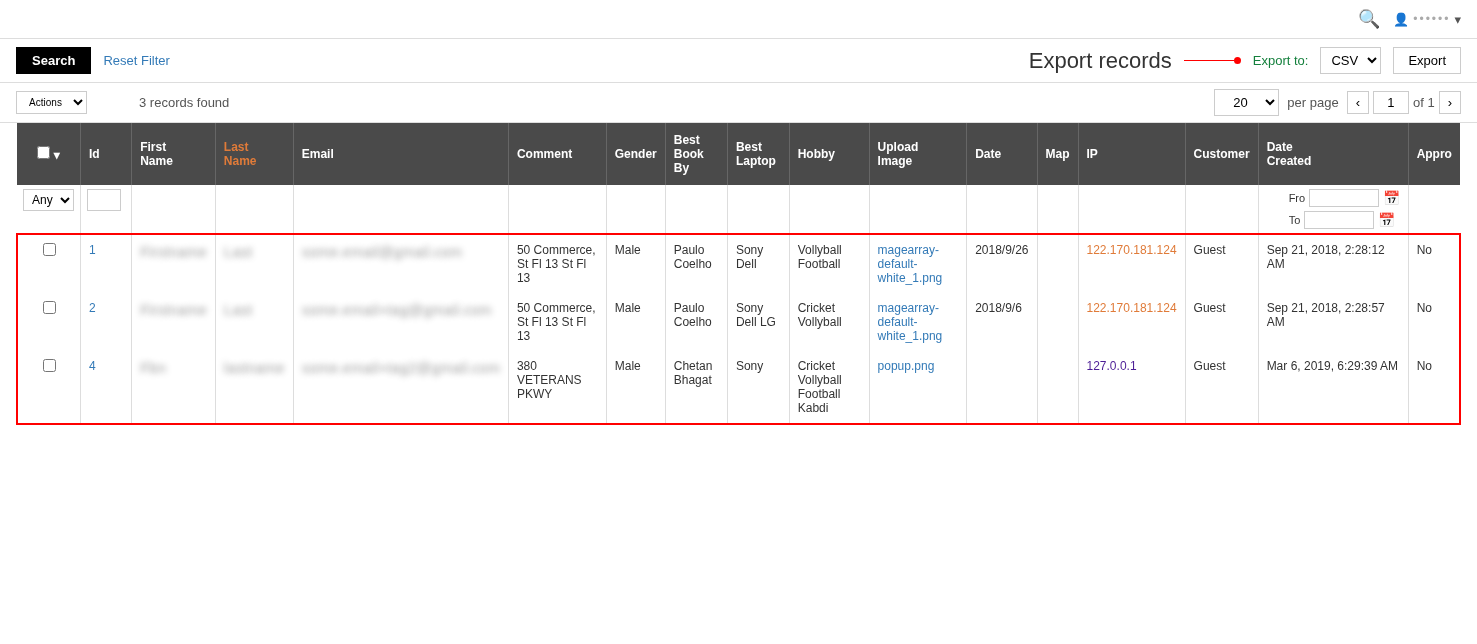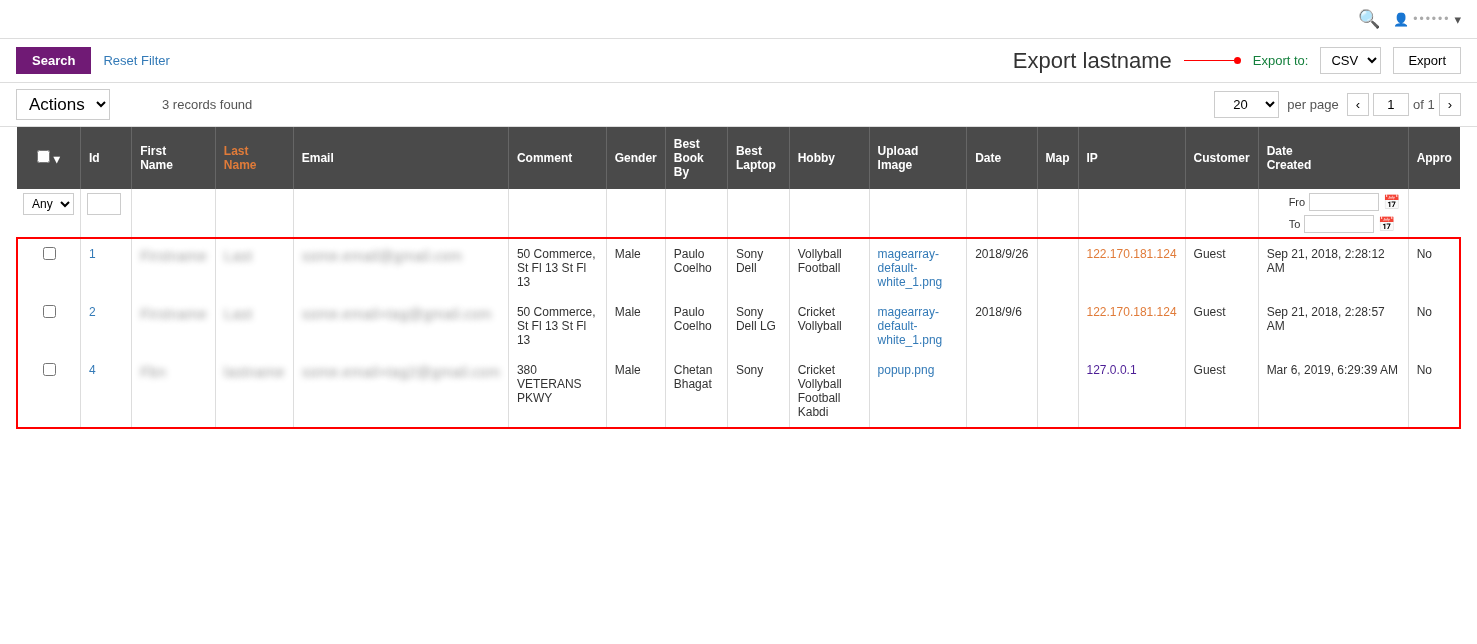--- a/index.html
+++ b/index.html
@@ -20,21 +20,21 @@
       display: flex;
       align-items: center;
       justify-content: space-between;
       padding: 8px 16px;
       border-bottom: 1px solid #ddd;
     }
     .toolbar-left { display: flex; align-items: center; gap: 12px; }
     .toolbar-right { display: flex; align-items: center; gap: 12px; font-size: 14px; }
 
     .btn-search {
-      background: #701a75;
+      background: #000000;
       color: #fff;
       border: none;
       padding: 6px 16px;
       cursor: pointer;
       font-size: 13px;
       font-weight: bold;
     }
     .btn-reset {
       color: #337ab7;
       background: none;
@@ -66,23 +66,24 @@
       justify-content: space-between;
       padding: 6px 16px;
       border-bottom: 1px solid #ddd;
     }
     .sub-toolbar-left { display: flex; align-items: center; gap: 16px; }
     .sub-toolbar-right { display: flex; align-items: center; gap: 8px; }
 
     .actions-select {
       padding: 4px 8px;
       border: 1px solid #ccc;
-      font-size: 17px;
-      background: #fff;
-      cursor: pointer;
+      font-size: 10px;
+      background: #fff;
+      cursor: pointer;
+      text-align: center;
     }
     .records-found { font-size: 13px; color: #555; margin-left: 36px; }
 
     .per-page-select {
       padding: 4px 14px;
       border: 1px solid #ccc;
       font-size: 13px;
       background: #fff;
       cursor: pointer;
     }
@@ -199,21 +200,21 @@
     <span>▾</span>
   </div>
 </div>
 
 <div class="toolbar">
   <div class="toolbar-left">
     <button class="btn-search">Search</button>
     <button class="btn-reset">Reset Filter</button>
   </div>
   <div class="toolbar-right">
-    <span class="export-label">Export lastname</span>
+    <span class="export-label">Export records</span>
 
     <div style="display:flex;align-items:center;gap:0;">
       <div style="width:50px;height:1px;background:red;"></div>
       <div style="width:7px;height:7px;background:red;border-radius:50%;"></div>
     </div>
     <span class="export-to-label">Export to:</span>
     <select class="select-export">
       <option>CSV</option>
     </select>
     <button class="btn-export">Export</button>

